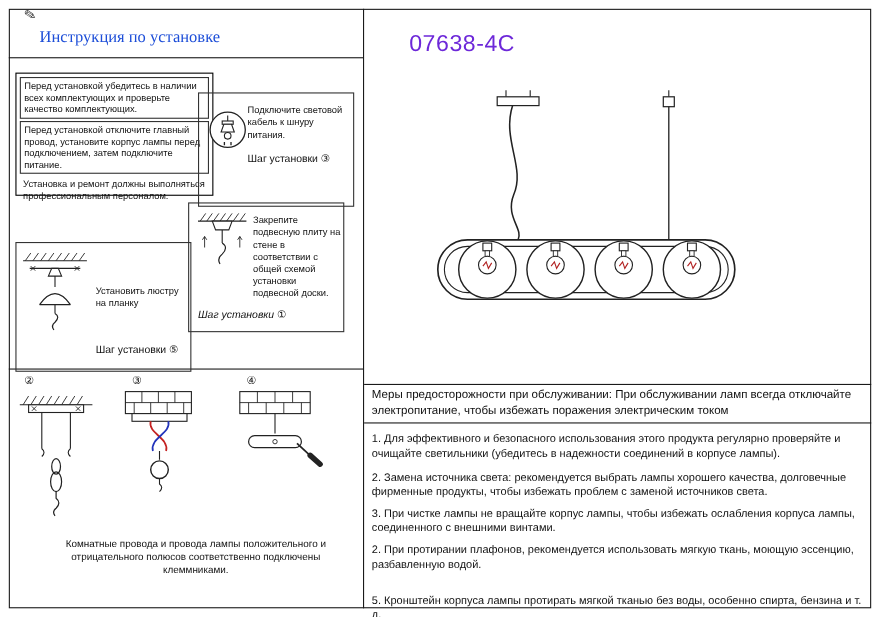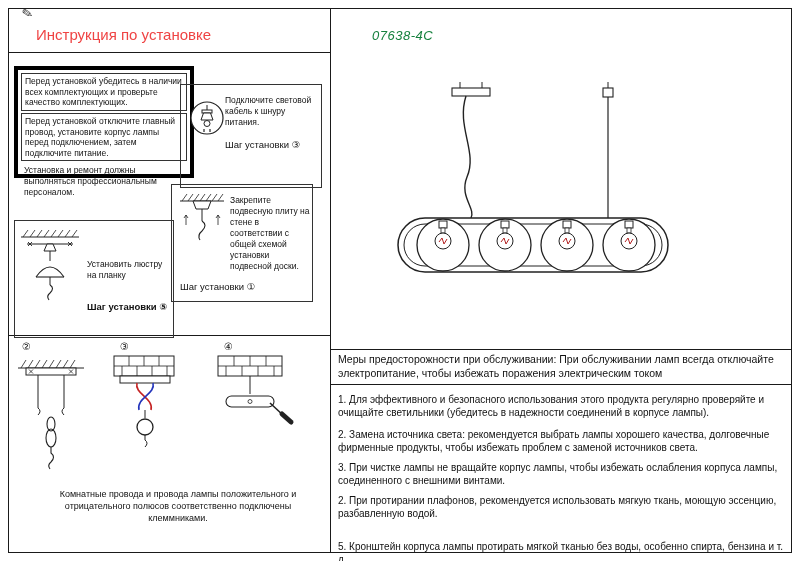--- a/index.html
+++ b/index.html
@@ -8,47 +8,47 @@
     width:800px; height:561px;
     font-family:"Liberation Sans","DejaVu Sans",sans-serif;
     color:#111;
   }
   .page { position:relative; width:800px; height:561px; background:#fff; overflow:hidden; }
   .abs { position:absolute; }
   .frame { left:8px; top:8px; width:784px; height:545px; border:1px solid #1a1a1a; }
   .vdiv { left:330px; top:8px; width:1px; height:545px; background:#1a1a1a; }
   .hline { background:#1a1a1a; height:1px; }
 
-  .doc-title { left:36px; top:26px; font-size:15px; color:#ef4444; }
+  .doc-title { left:36px; top:26px; font-size:15px; color:#1d4ed8;font-family:Liberation Serif, serif; }
   .corner-mark { left:22px; top:6px; font-size:13px; color:#333; transform:rotate(-12deg); }
-  .model-no { left:372px; top:28px; font-size:13px; letter-spacing:0.5px; color:#15803d;font-style:italic; }
-
-  .warn-box { left:14px; top:66px; width:180px; height:112px; border:4px solid #000000; padding:3px; }
+  .model-no { left:372px; top:28px; font-size:21px; letter-spacing:0.5px; color:#6d28d9; }
+
+  .warn-box { left:14px; top:66px; width:180px; height:112px; border:1px solid #000000; padding:3px; }
   .warn-block { font-size:8.5px; line-height:1.25; padding:2px 3px; margin-bottom:2px; }
   .warn-bordered { border:1px solid #333; }
 
   .step-box { border:1px solid #333; }
   .box-step3 { left:180px; top:84px; width:142px; height:104px; }
   .box-step5 { left:14px; top:184px; width:160px; height:118px;margin-top:36px; }
   .box-step1 { left:171px; top:184px; width:142px; height:118px; }
 
   .step-text { font-size:8.5px; line-height:1.3; }
   .step-label { font-size:9.5px; }
 
   .s3-icon { left:8px; top:14px; }
   .s3-text { left:44px; top:10px; width:92px; }
   .s3-label { left:44px; top:54px; }
 
   .s5-draw { left:4px; top:6px; }
   .s5-text { left:72px; top:38px; width:82px; }
-  .s5-label { left:72px; top:80px;font-weight:bold; }
+  .s5-label { left:72px; top:92px; }
 
   .s1-draw { left:6px; top:6px; }
   .s1-text { left:58px; top:10px; width:80px; }
-  .s1-label { left:8px; top:96px; }
+  .s1-label { left:8px; top:96px;font-style:italic; }
 
   .diag-label { font-size:10px; color:#111; }
   .lbl2 { left:22px; top:341px; }
   .lbl3 { left:120px; top:341px; }
   .lbl4 { left:224px; top:341px; }
   .diag2 { left:16px; top:352px; }
   .diag3 { left:110px; top:352px; }
   .diag4 { left:212px; top:352px; }
 
   .caption { left:36px; top:488px; width:284px; font-size:9px; line-height:1.35; text-align:center; }

